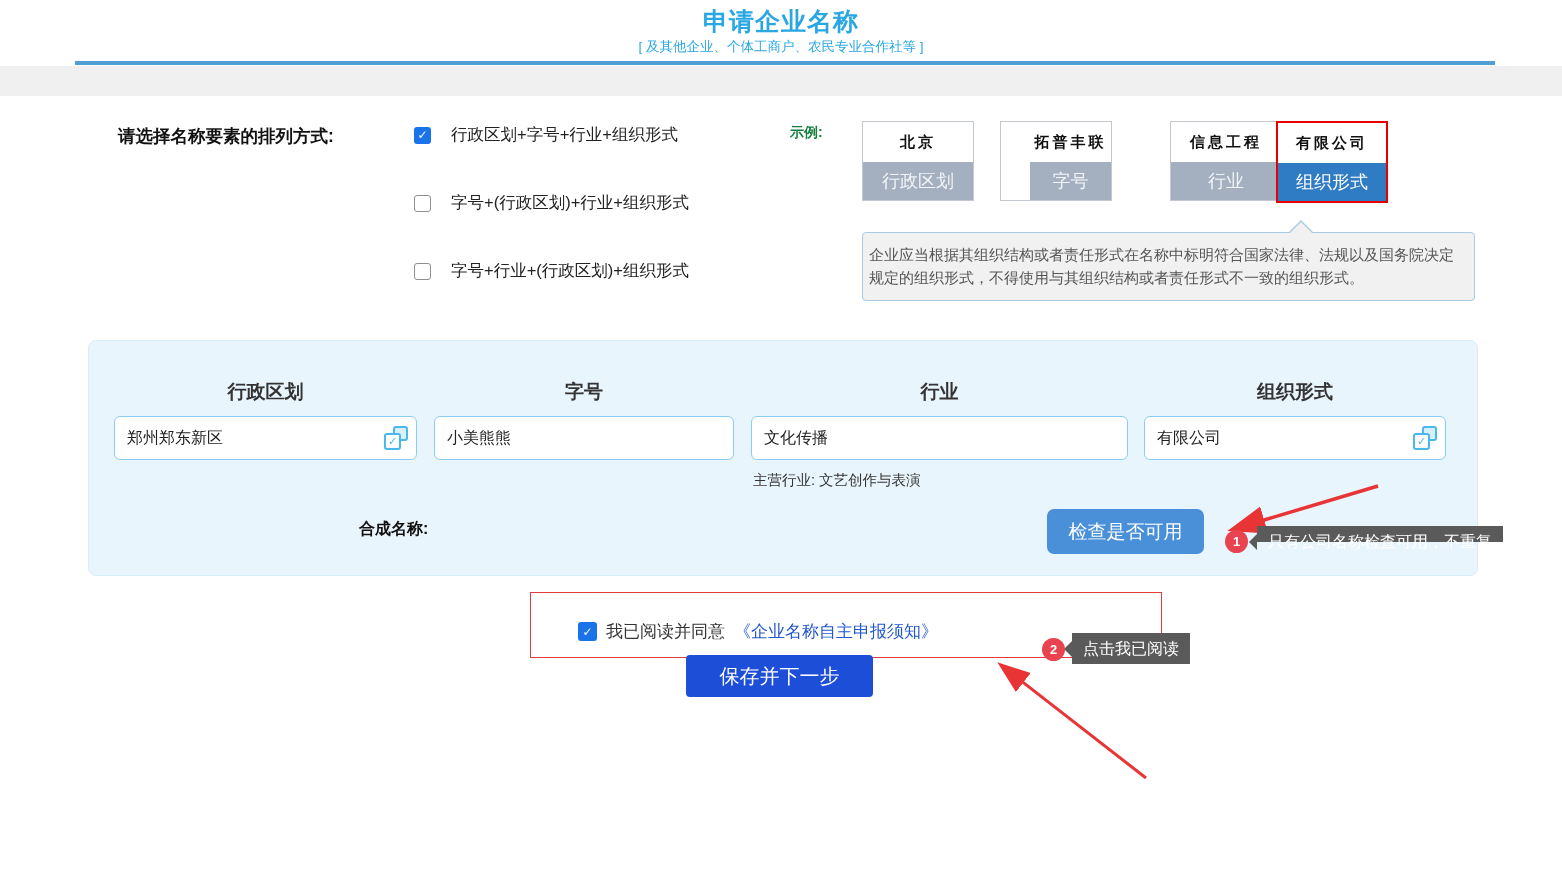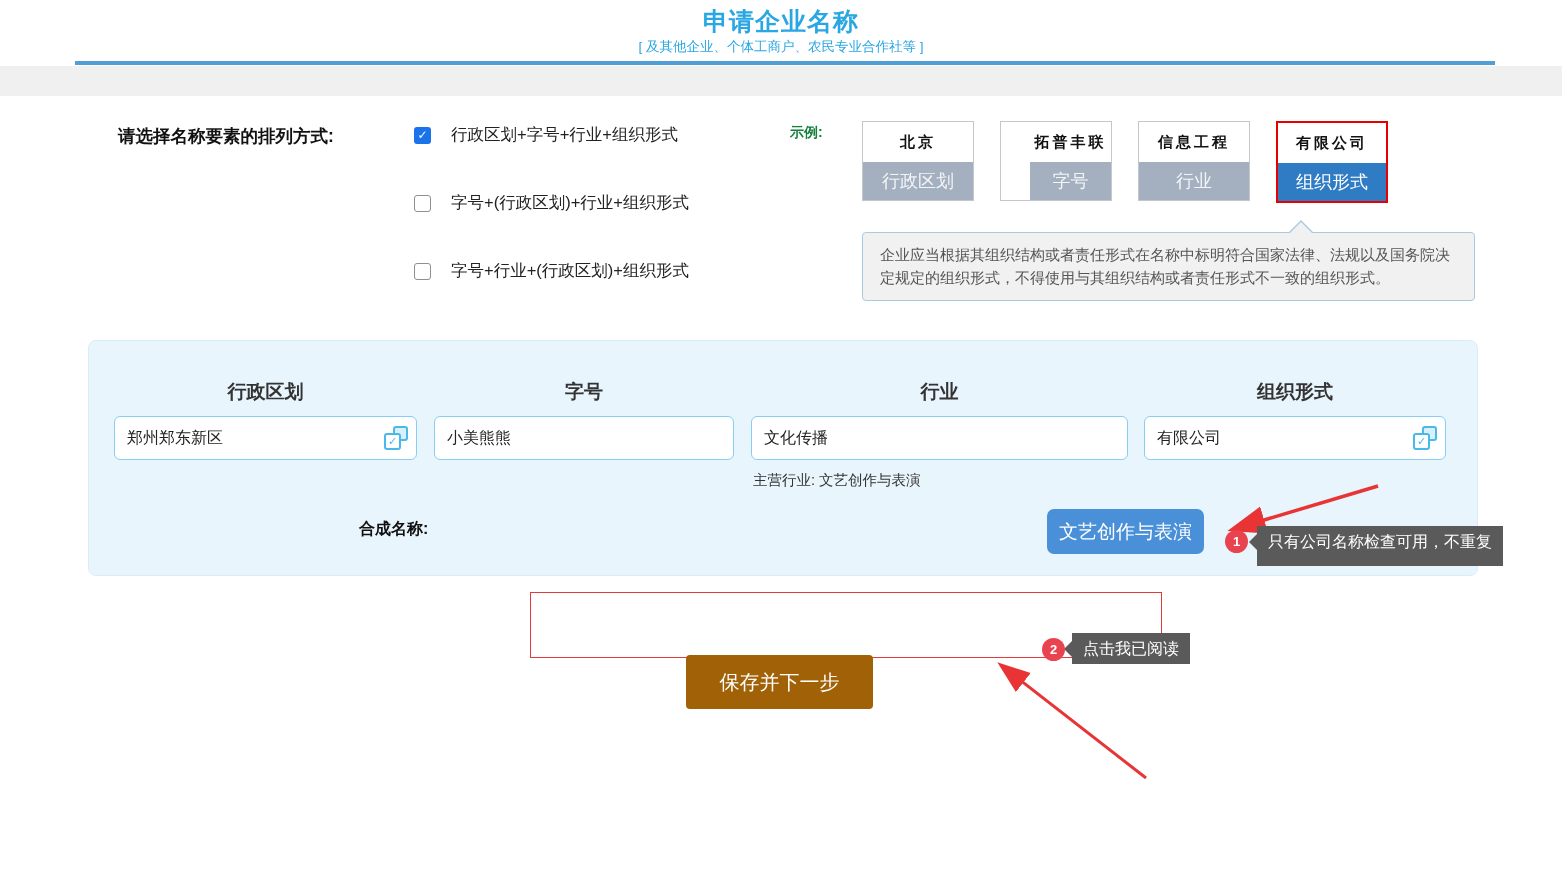--- a/index.html
+++ b/index.html
@@ -30,21 +30,21 @@
   .ex-box.selected { border:2px solid #e60000; }
   .ex-name { height:40px; display:flex; align-items:center; justify-content:center;
              font-family:"DejaVu Serif","Liberation Serif",serif; font-weight:bold;
              font-size:15px; letter-spacing:3px; color:#111; background:#fff; }
   .ex-cat { height:38px; display:flex; align-items:center; justify-content:center;
             font-size:18px; color:#f2f5f8; background:#a4b0bf; }
   .ex-box.selected .ex-cat { background:#2f7cc4; color:#fff; }
 
   
   .ex-note { position:absolute; left:862px; top:232px; width:613px; background:#f1f1f1;
-             border:1px solid #a9cbe2; border-radius:4px; padding:10px 17px; }
+             border:1px solid #a9cbe2; border-radius:4px; padding:10px 6px; }
   .ex-note p { font-size:15px; color:#555; line-height:1.55; }
   .ex-note .tri-outer { position:absolute; top:-13px; left:425px; width:0; height:0;
              border-left:13px solid transparent; border-right:13px solid transparent;
              border-bottom:13px solid #a9cbe2; }
   .ex-note .tri-inner { position:absolute; top:-11px; left:427px; width:0; height:0;
              border-left:11px solid transparent; border-right:11px solid transparent;
              border-bottom:11px solid #f1f1f1; }
 
   
   .panel { position:absolute; left:88px; top:340px; width:1390px; height:236px;
@@ -71,31 +71,31 @@
                background:#4a90d9; border:none; border-radius:7px; color:#fff; font-size:19px;
                cursor:pointer; font-family:"Liberation Sans","DejaVu Sans",sans-serif; }
 
   
   .agree-rect { position:absolute; left:530px; top:592px; width:632px; height:66px;
                 border:1px solid #e23b3b; }
   .agree-row { position:absolute; left:578px; top:620px; display:flex; align-items:center; gap:9px; }
   .agree-row .cb { width:19px; height:19px; }
   .agree-text { font-size:17px; color:#333; }
   .agree-link { font-size:17px; color:#2257cd; text-decoration:none; cursor:pointer; }
-  .save-btn { position:absolute; left:686px; top:655px; width:187px; height:54px;
-              background:#a16207; border:none; border-radius:4px; color:#fff; font-size:20px;
+  .save-btn { position:absolute; left:686px; top:655px; width:187px; height:42px;
+              background:#1d4ed8; border:none; border-radius:4px; color:#fff; font-size:20px;
               cursor:pointer; font-family:"Liberation Sans","DejaVu Sans",sans-serif; }
 
   
   .badge { position:absolute; width:23px; height:23px; border-radius:50%; background:#e9434f;
            color:#fff; font-size:13px; font-weight:bold; display:flex; align-items:center;
            justify-content:center; z-index:5; }
   .badge-1 { left:1225px; top:530px; }
   .badge-2 { left:1042px; top:638px; }
-  .tip { position:absolute; background:#5a5a5a; color:#fff; font-size:16px; height:40px;
+  .tip { position:absolute; background:#5a5a5a; color:#fff; font-size:16px; height:16px;
          line-height:32px; padding:0 11px; white-space:nowrap; z-index:4; }
   .tip::before { content:""; position:absolute; left:-8px; top:8px; width:0; height:0;
          border-top:8px solid transparent; border-bottom:8px solid transparent;
          border-right:8px solid #5a5a5a; }
   .tip-1 { left:1257px; top:526px; }
   .tip-2 { left:1072px; top:633px; height:31px; line-height:31px; }
 
   .overlay { position:absolute; left:0; top:0; width:1562px; height:872px;
              pointer-events:none; z-index:3; }
 </style>
@@ -125,21 +125,21 @@
 
   <div class="ex-label">示例:</div>
   <div class="ex-box" style="left:862px;">
     <div class="ex-name">北京</div>
     <div class="ex-cat">行政区划</div>
   </div>
   <div class="ex-box" style="left:1000px;padding-left:29px;">
     <div class="ex-name">拓普丰联</div>
     <div class="ex-cat">字号</div>
   </div>
-  <div class="ex-box" style="left:1138px;">
+  <div class="ex-box" style="left:1170px;">
     <div class="ex-name">信息工程</div>
     <div class="ex-cat">行业</div>
   </div>
   <div class="ex-box selected" style="left:1276px;">
     <div class="ex-name">有限公司</div>
     <div class="ex-cat">组织形式</div>
   </div>
   <div class="ex-note">
     <div class="tri-outer"></div>
     <div class="tri-inner"></div>
@@ -169,24 +169,29 @@
       <input value="有限公司" style="">
       <span class="picker">
         <span class="back"></span>
           <span class="front"></span>
       </span>
     </div>
 
     <div class="industry-note">主营行业: 文艺创作与表演</div>
 
     <div class="composed-label">合成名称:</div>
-    <button class="check-btn">文艺创作与表演</button>
+    <button class="check-btn">检查是否可用</button>
   </div>
 
   <div class="agree-rect"></div>
+  <div class="agree-row">
+    <span class="cb checked"></span>
+    <span class="agree-text">我已阅读并同意</span>
+    <a class="agree-link">《企业名称自主申报须知》</a>
+  </div>
   <button class="save-btn">保存并下一步</button>
 
   <div class="badge badge-1">1</div>
   <div class="tip tip-1">只有公司名称检查可用，不重复</div>
   <div class="badge badge-2">2</div>
   <div class="tip tip-2">点击我已阅读</div>
 
   <svg class="overlay">
     <defs>
       <marker id="arrhead" markerWidth="12" markerHeight="10" refX="9" refY="4" orient="auto">

